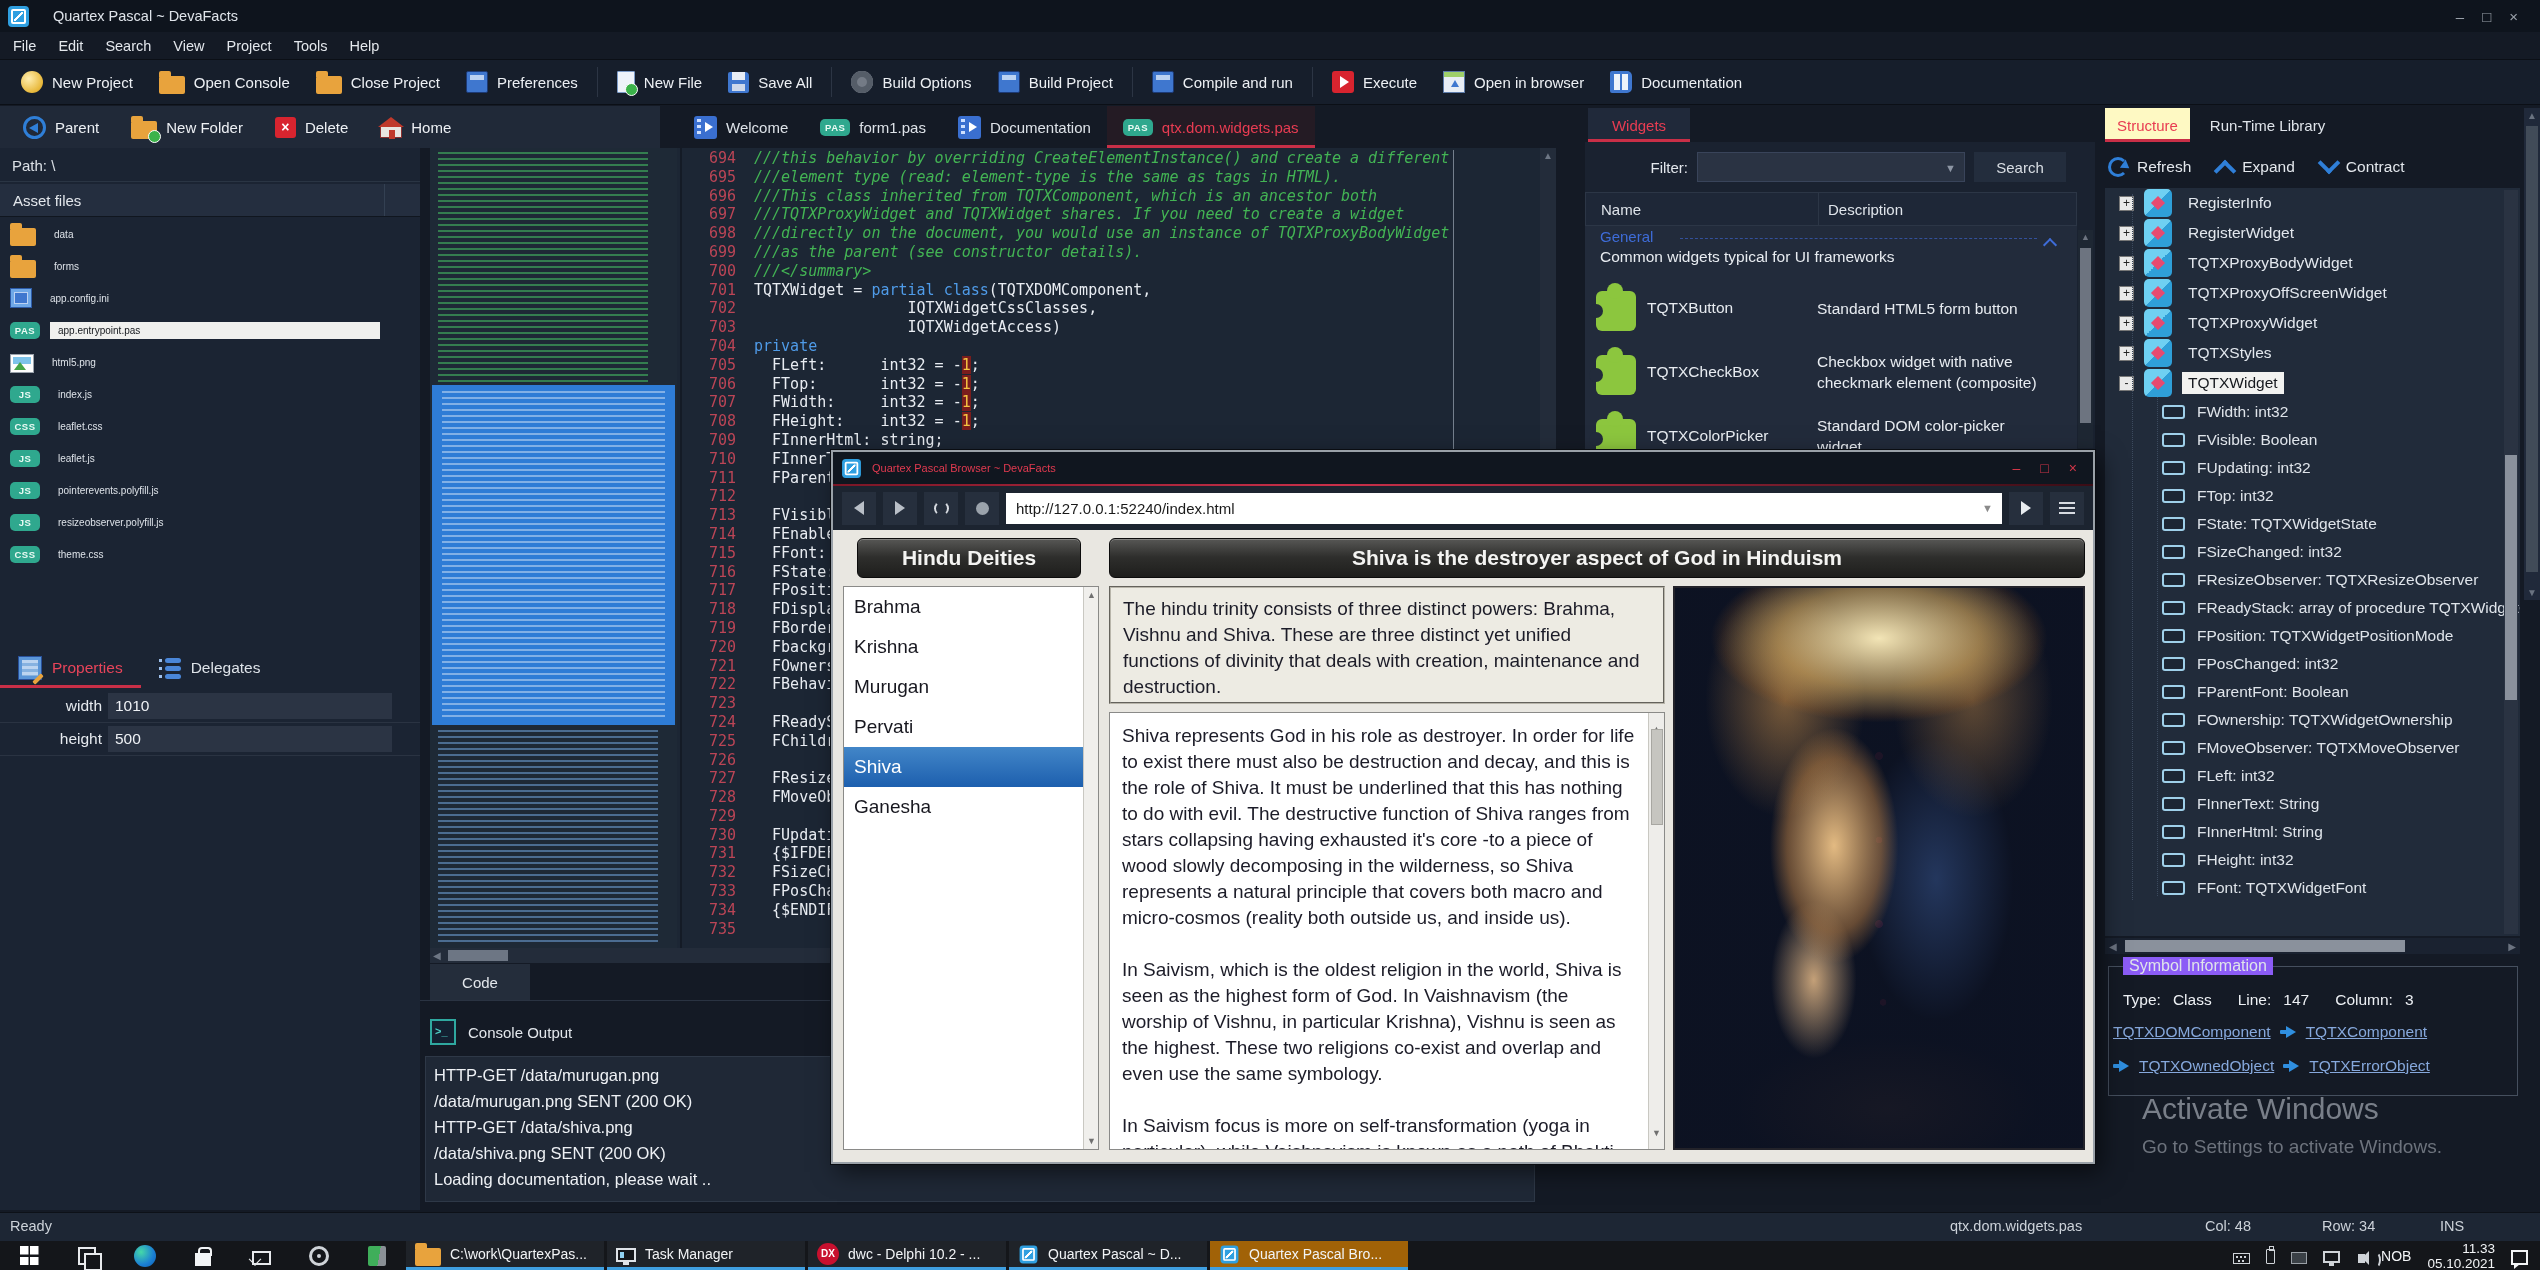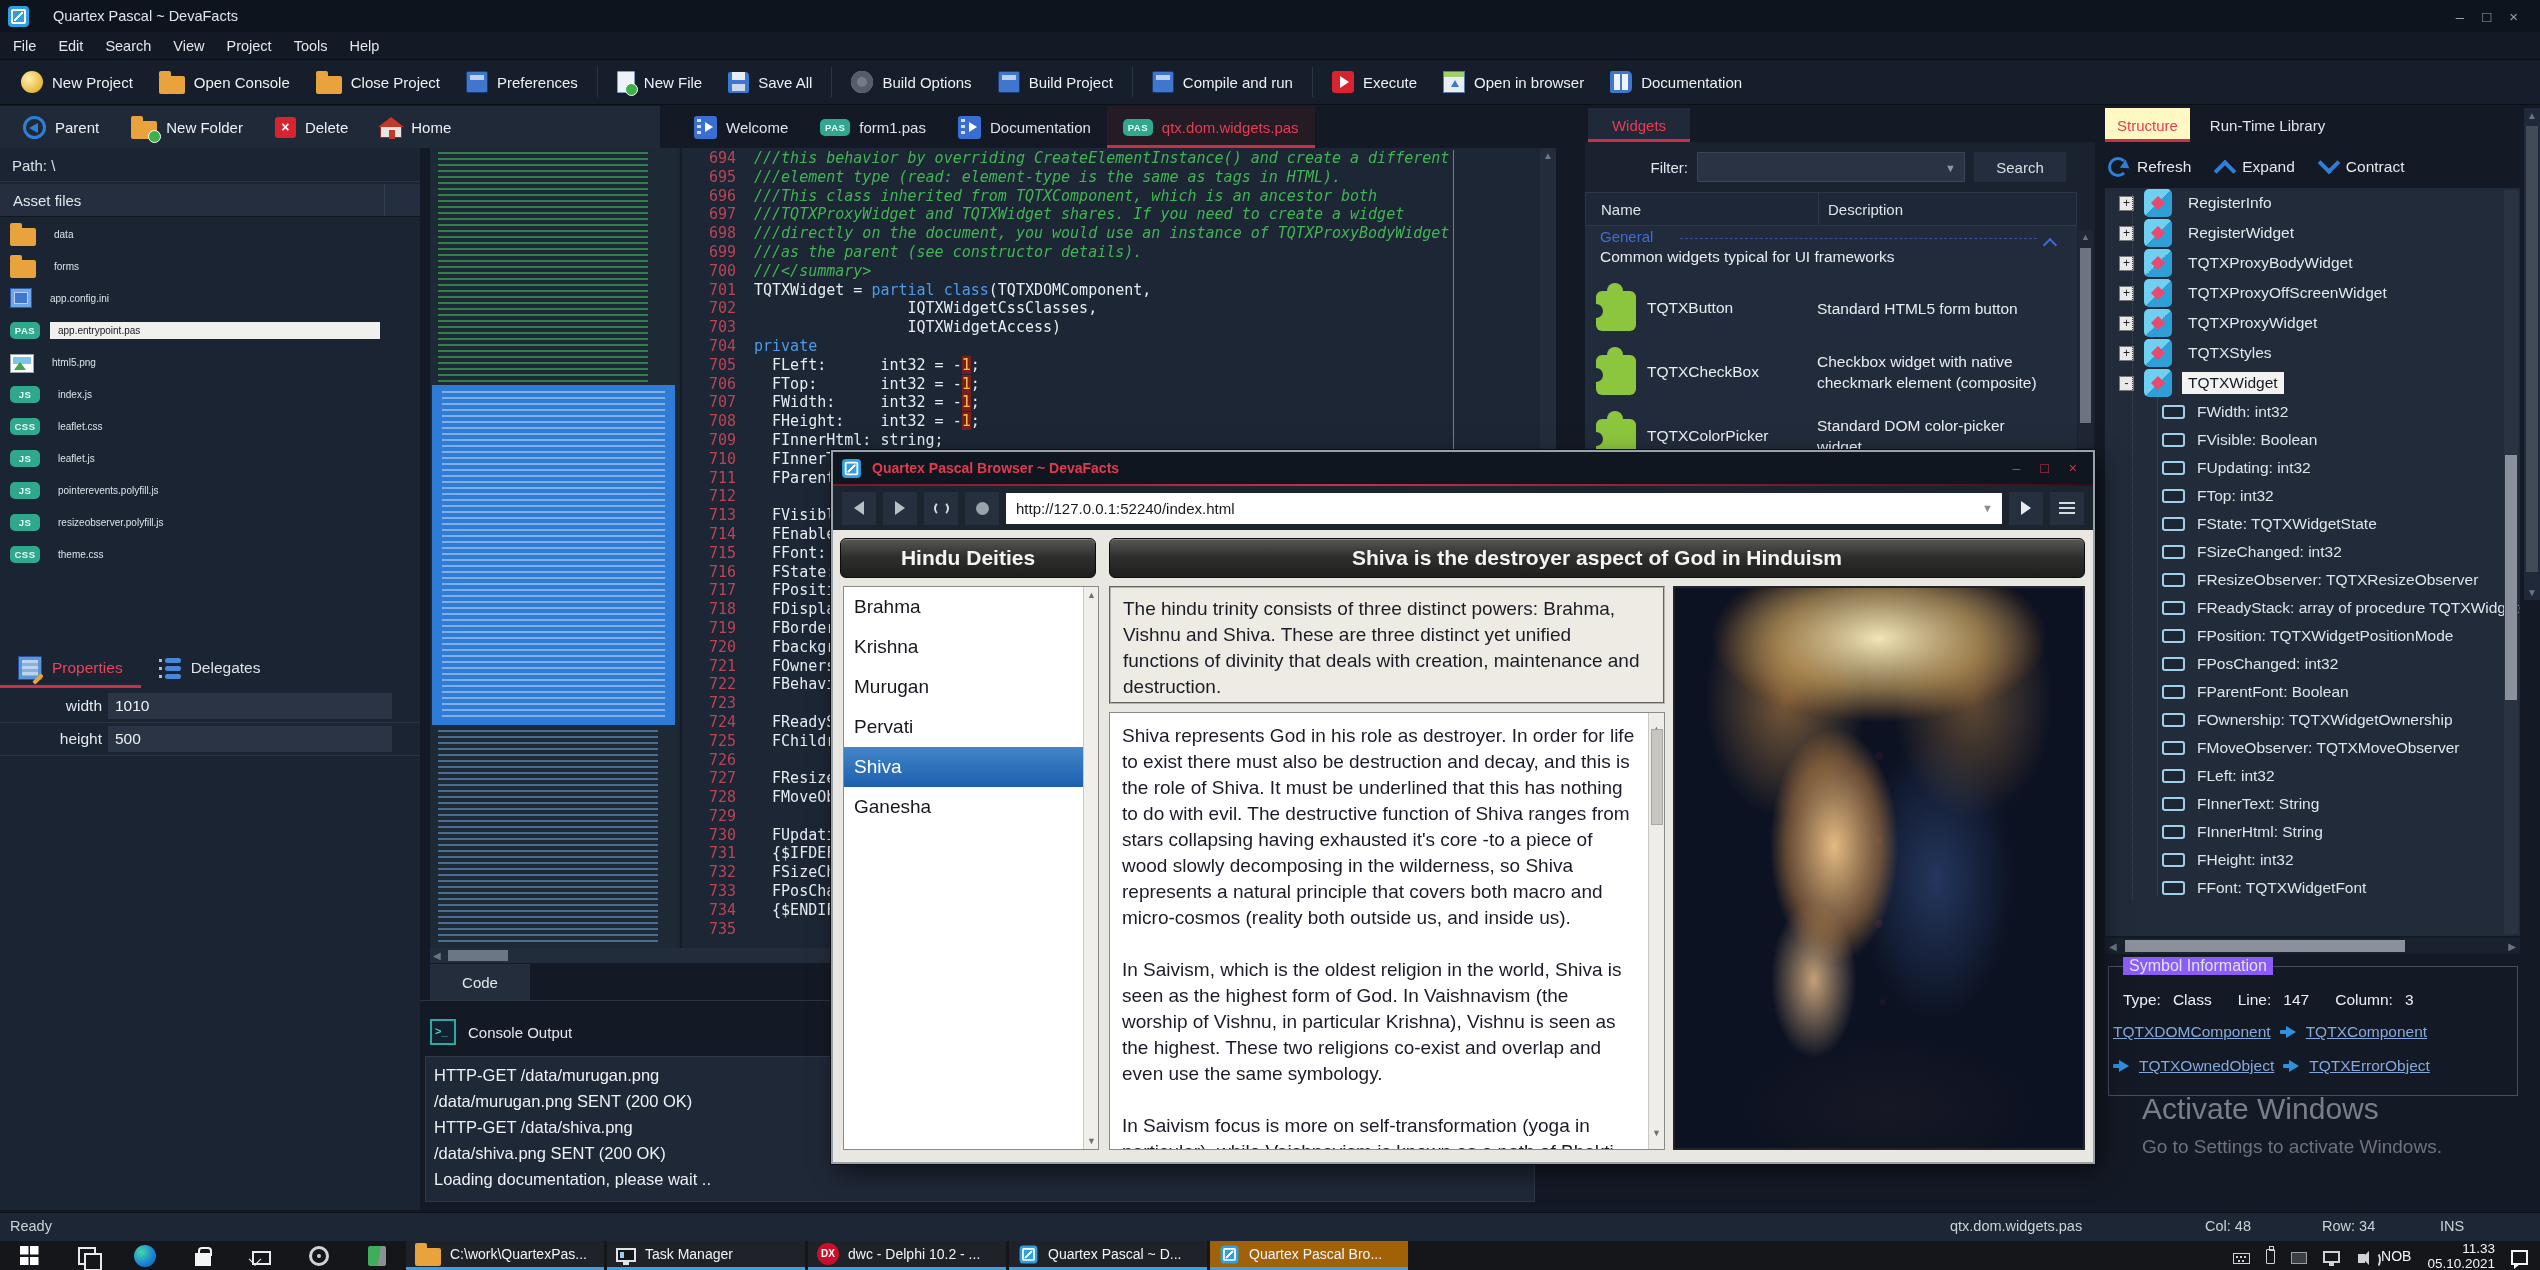--- a/index.html
+++ b/index.html
@@ -141,21 +141,21 @@
   .sysic{width:58px;display:flex;align-items:center;justify-content:center;flex:none}
   .tk-btn{width:198px;margin-right:3px;display:flex;align-items:center;gap:9px;padding:0 9px;background:#1f2329;border-bottom:3px solid #3f9fe0;font-size:14px;color:#f2f4f6;flex:none}
   .tk-btn.active{background:#a16207}
   .tray{margin-left:auto;display:flex;align-items:center;gap:16px;padding-right:12px}
   .tray .txt{font-size:14px;color:#f2f4f6}
   .clock{text-align:right;font-size:13.5px;line-height:15px;color:#f2f4f6}
 
   
   .bwin{left:831px;top:450px;width:1264px;height:714px;background:#e9e7e1;border:2px solid #9aa1a8;box-shadow:0 0 0 1px #0a0d12, 6px 8px 22px rgba(0,0,0,.55)}
   .btitle{position:absolute;left:0;top:0;width:100%;height:32px;background:#10161f;display:flex;align-items:center;gap:10px;padding:0 8px}
-  .btitle .t{font-size:14px;font-weight:bold;color:#e23a50}
+  .btitle .t{font-size:11px;font-weight:normal;color:#e23a50}
   .bctl{margin-left:auto;display:flex;gap:20px;color:#d23648;font-size:14px;padding-right:8px}
   .redline{position:absolute;left:0;top:32px;width:100%;height:2px;background:linear-gradient(90deg,#7a1626,#c9304a 40%,#3a0d16)}
   .bnav{position:absolute;left:0;top:34px;width:100%;height:44px;background:#1c2430;display:flex;align-items:center;gap:7px;padding:0 9px}
   .nbtn{width:34px;height:33px;background:#262f3d;display:flex;align-items:center;justify-content:center;flex:none}
   .tri-l{border-right:10px solid #b9bfc7;border-top:7px solid transparent;border-bottom:7px solid transparent}
   .tri-r{border-left:10px solid #b9bfc7;border-top:7px solid transparent;border-bottom:7px solid transparent}
   .refr{width:15px;height:15px;border:2px solid #d7dbe1;border-radius:50%;border-top-color:transparent;border-bottom-color:transparent}
   .stopc{width:13px;height:13px;border-radius:50%;background:#9aa2ab}
   .urlbox{flex:1;height:31px;background:#fff;display:flex;align-items:center;padding:0 10px;position:relative}
   .urlbox .u{font-size:15px;color:#1a1a1a}
@@ -793,21 +793,21 @@
         <span class="car">▼</span>
       </div>
       <div class="nbtn">
           <span class="tri-r" style="border-left-color:#e8ecf0"></span>
         </div>
       <div class="nbtn">
           <span class="menu3"></span>
         </div>
     </div>
     <div class="bcontent">
-      <div class="hdrbtn" style="left:7px;top:8px;width:256px">Hindu Deities</div>
+      <div class="hdrbtn" style="left:24px;top:8px;width:224px">Hindu Deities</div>
       <div class="hdrbtn" style="left:276px;top:8px;width:976px">Shiva is the destroyer aspect of God in Hinduism</div>
       <div class="listbox" id="deity-items">
 
       <div class="deity">Brahma</div>
           <div class="deity">Krishna</div>
           <div class="deity">Murugan</div>
           <div class="deity">Pervati</div>
           <div class="deity selected">Shiva</div>
           <div class="deity">Ganesha</div>
           <div class="lbscroll">

